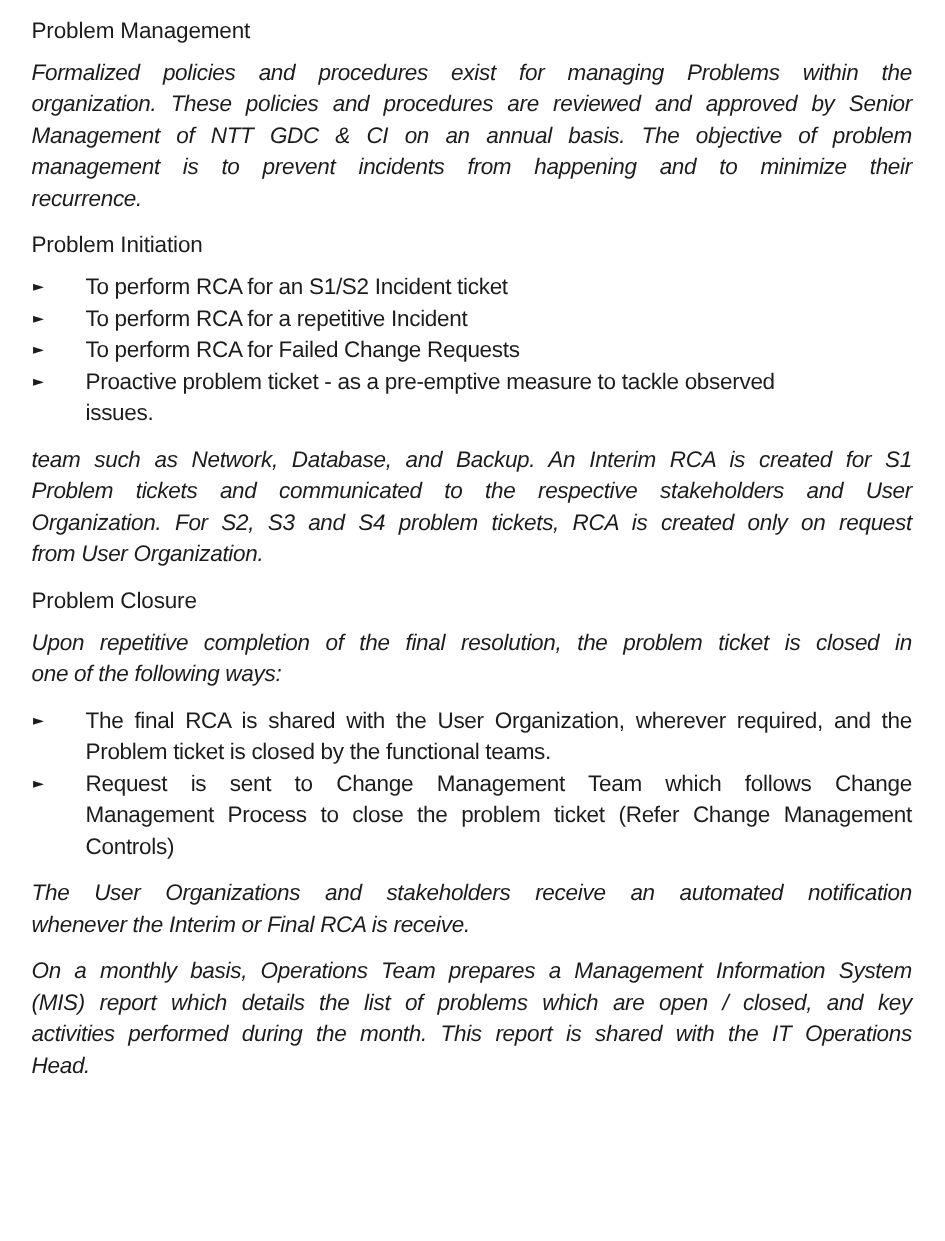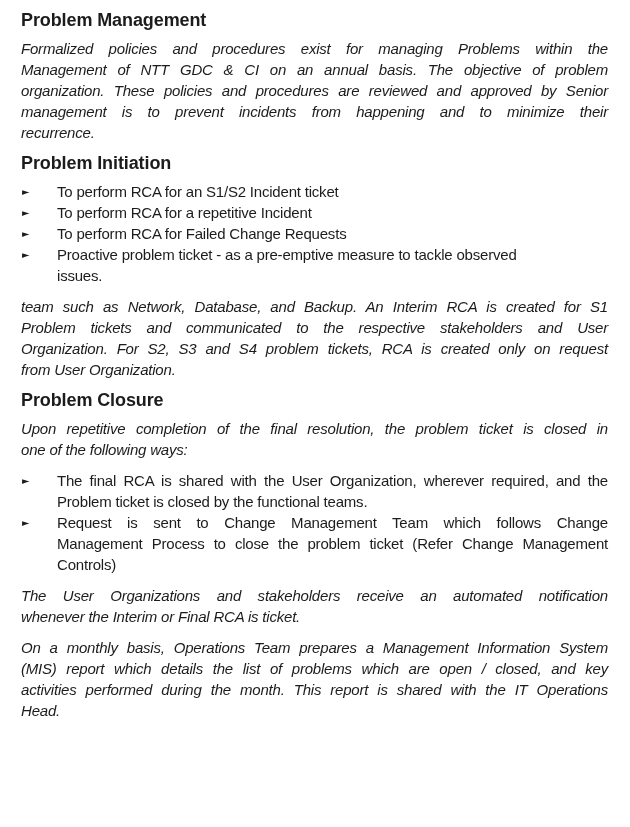--- a/index.html
+++ b/index.html
@@ -11,23 +11,23 @@
     padding: 10px 22px 8px 21px;
     background: #ffffff;
     font-family: "Liberation Sans", sans-serif;
     font-size: 15px;
     line-height: 21px;
     letter-spacing: -0.2px;
     color: #1d1b1c;
     overflow: hidden;
   }
   h3 {
-    font-size: 18px;
+    font-size: 15px;
     line-height: 21px;
-    font-weight: 700;
+    font-weight: 400;
     margin: 3px 0 7px 0;
     letter-spacing: -0.1px;
   }
   h3.first { margin-top: 0; }
   p { margin: 0 0 10px 0; font-style: italic; }
   .ln { display: block; }
   .ln.j { text-align: justify; text-align-last: justify; }
   ul.blist {
     list-style: none;
     margin: 0 0 10px 0;
@@ -49,22 +49,22 @@
   }
 </style>
 </head>
 <body>
 
 <div class="page">
 
   <h3 class="first">Problem Management</h3>
   <p>
     <span class="ln j">Formalized policies and procedures exist for managing Problems within the</span>
+    <span class="ln j">organization. These policies and procedures are reviewed and approved by Senior</span>
     <span class="ln j">Management of NTT GDC &amp; CI on an annual basis. The objective of problem</span>
-    <span class="ln j">organization. These policies and procedures are reviewed and approved by Senior</span>
     <span class="ln j">management is to prevent incidents from happening and to minimize their</span>
     <span class="ln">recurrence.</span>
   </p>
 
   <h3>Problem Initiation</h3>
   <ul class="blist">
     <li>
       <span class="marker">►</span>
       <span class="ln">To perform RCA for an S1/S2 Incident ticket</span>
     </li>
@@ -103,21 +103,21 @@
     </li>
     <li>
       <span class="marker">►</span>
       <span class="ln j">Request is sent to Change Management Team which follows Change</span>
       <span class="ln j">Management Process to close the problem ticket (Refer Change Management</span>
       <span class="ln">Controls)</span>
     </li>
   </ul>
   <p>
     <span class="ln j">The User Organizations and stakeholders receive an automated notification</span>
-    <span class="ln">whenever the Interim or Final RCA is ticket.</span>
+    <span class="ln">whenever the Interim or Final RCA is receive.</span>
   </p>
   <p>
     <span class="ln j">On a monthly basis, Operations Team prepares a Management Information System</span>
     <span class="ln j">(MIS) report which details the list of problems which are open / closed, and key</span>
     <span class="ln j">activities performed during the month. This report is shared with the IT Operations</span>
     <span class="ln">Head.</span>
   </p>
 
 </div>
 

